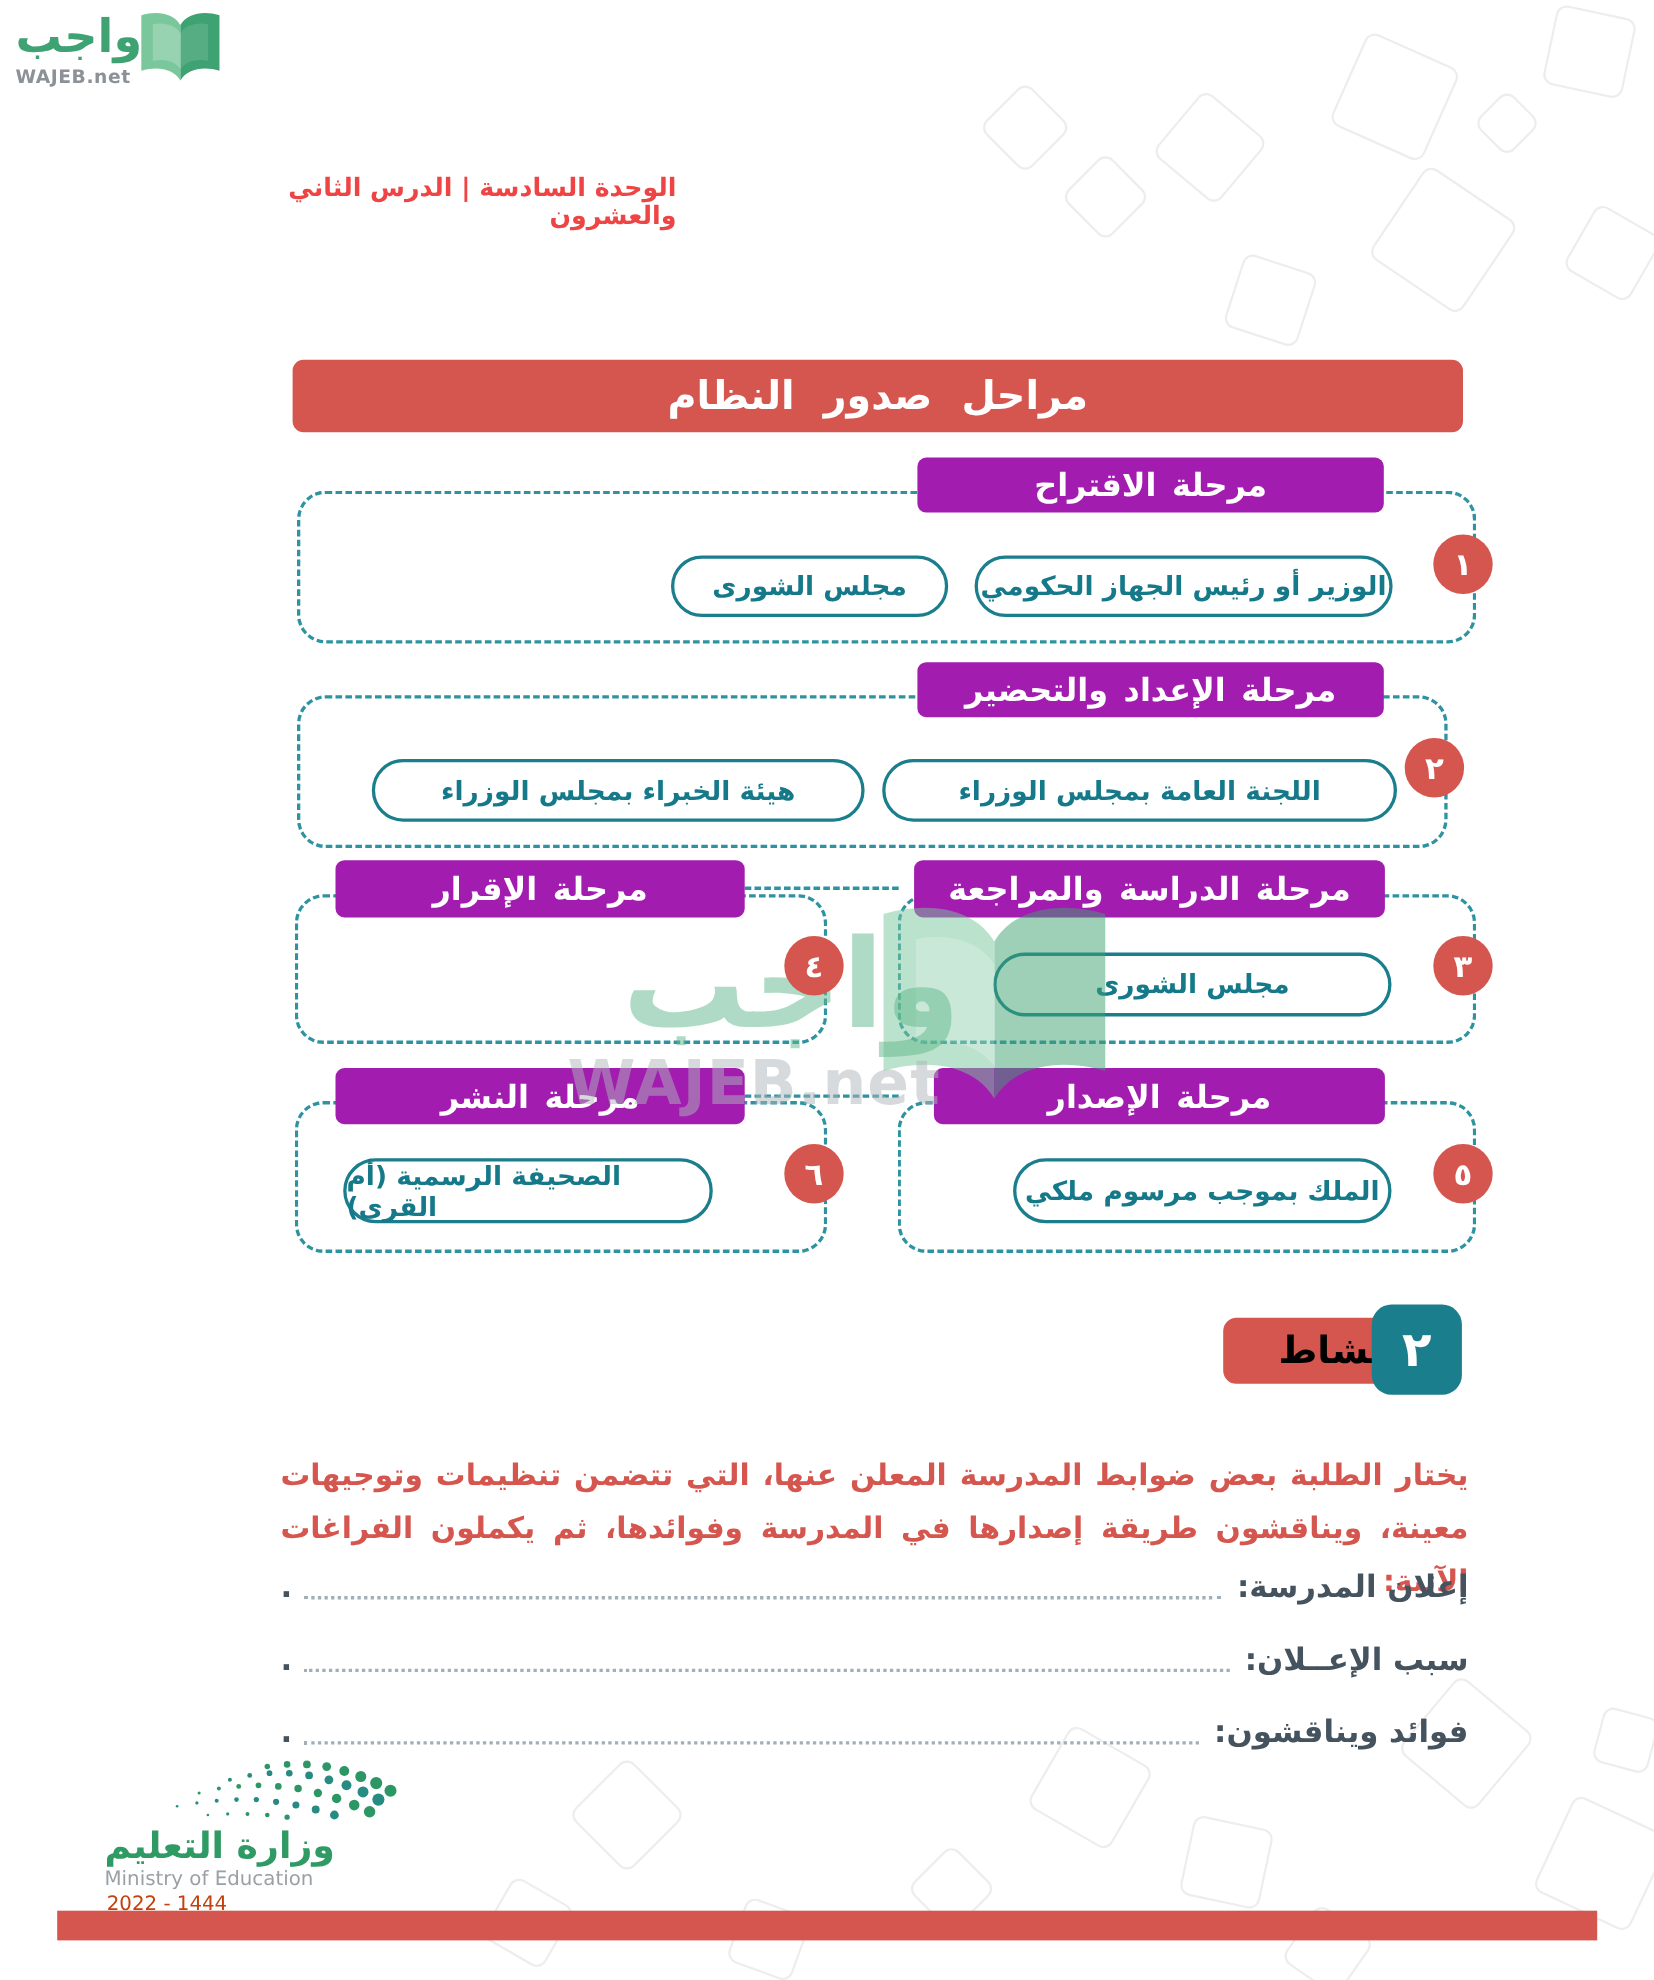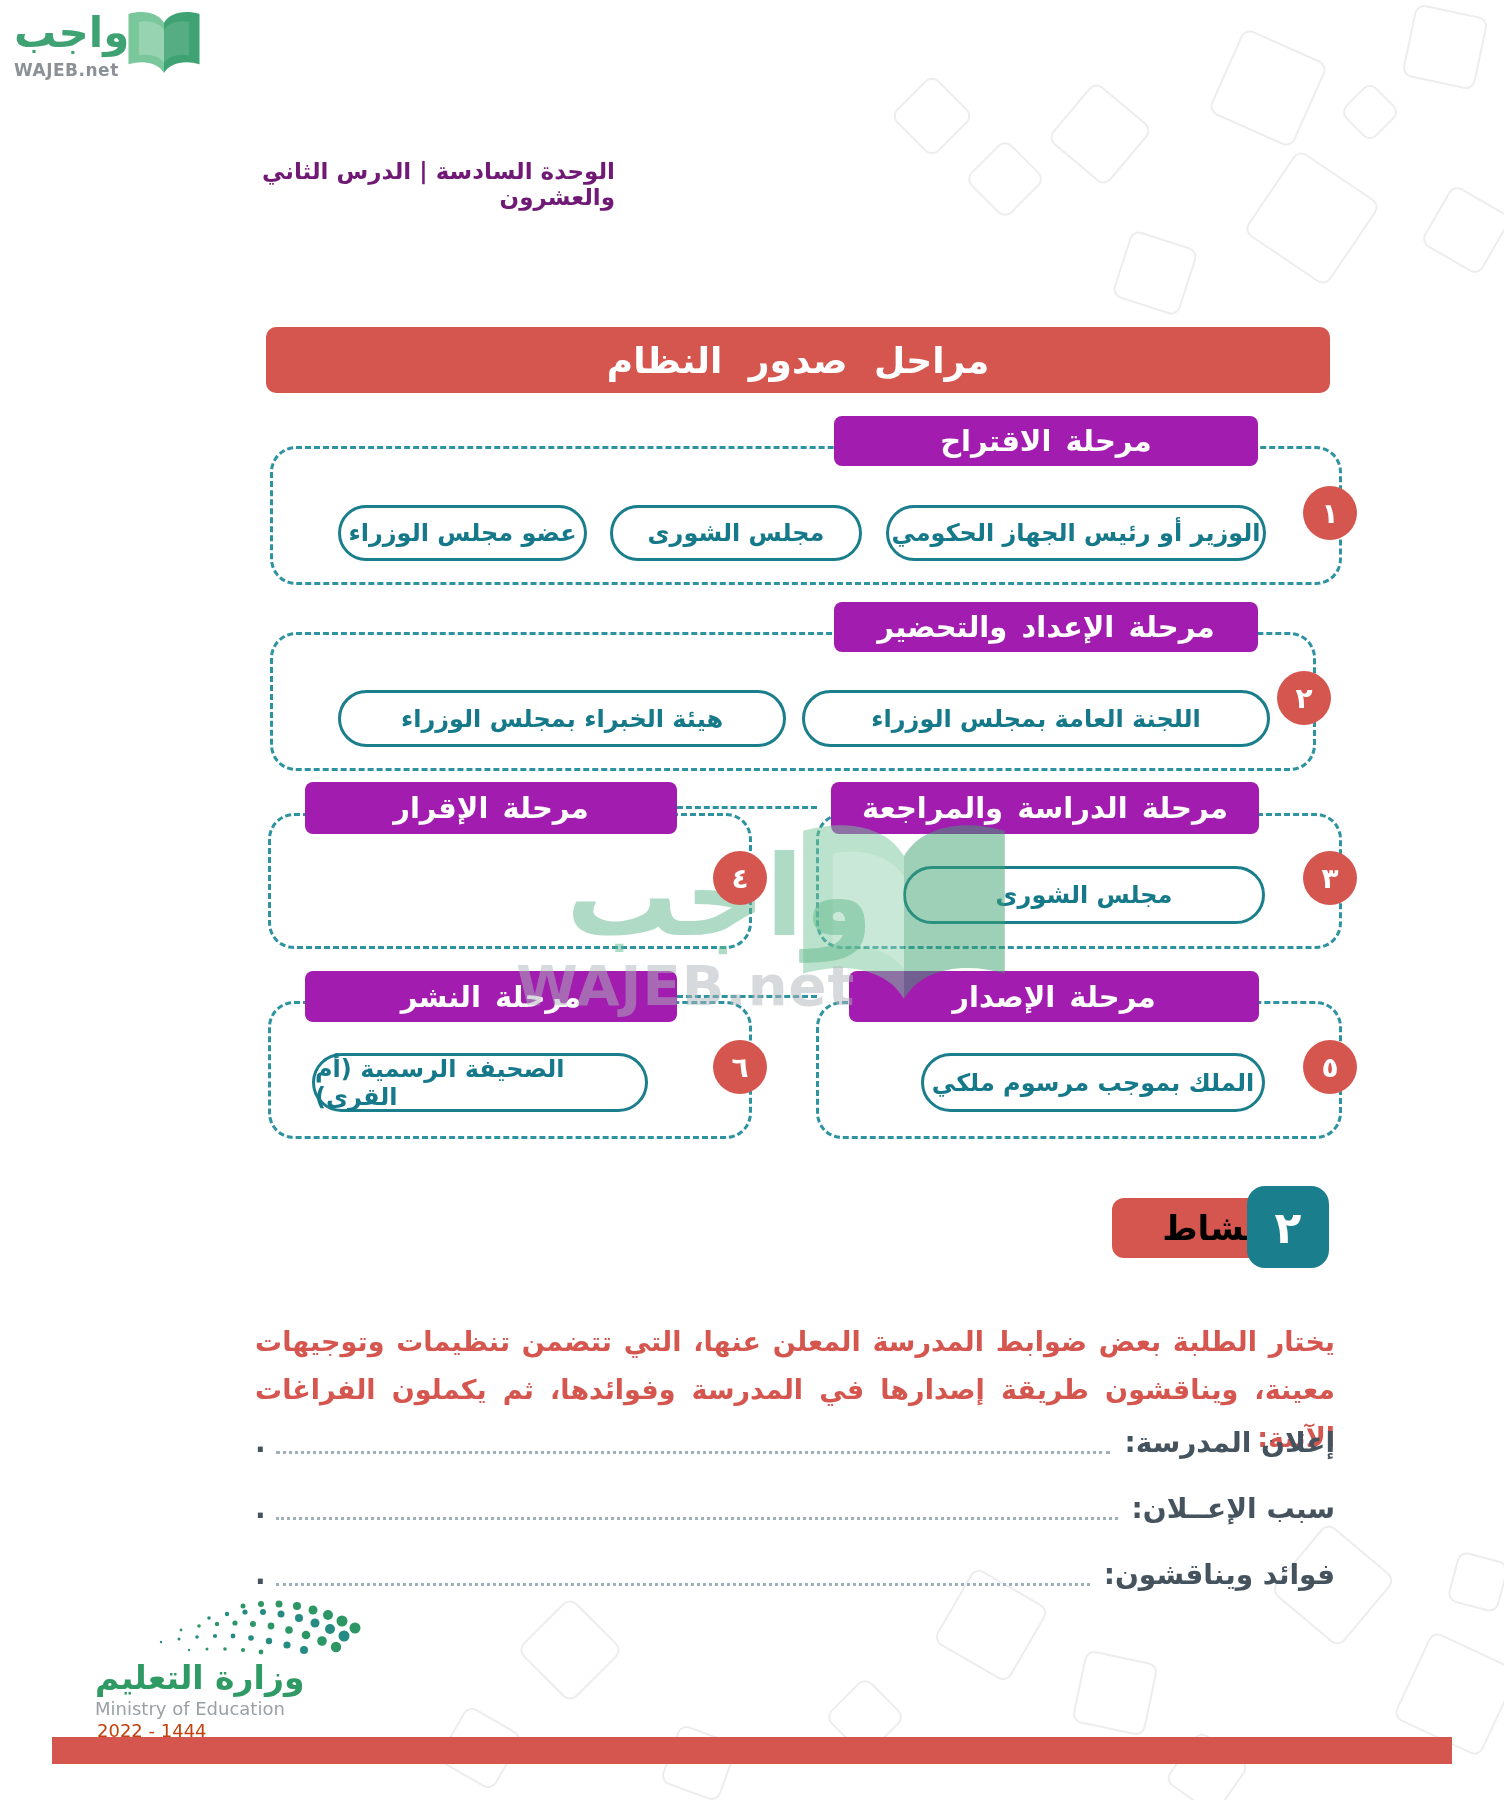--- a/index.html
+++ b/index.html
@@ -10,21 +10,21 @@
   .red-banner{position:absolute;background:#d5564e;color:#fff;border-radius:10px;display:flex;
         align-items:center;justify-content:center;font-weight:bold;font-size:36px;word-spacing:14px;z-index:2;}
   .teal-header{position:absolute;background:#a21caf;color:#fff;border-radius:8px;display:flex;
         align-items:center;justify-content:center;font-weight:bold;font-size:29px;z-index:3;word-spacing:4px;}
   .dashed-box{position:absolute;border:3px dashed #2d93a0;border-radius:26px;z-index:1;}
   .pill{position:absolute;background:#fff;border:3px solid #1a7e8c;border-radius:60px;color:#15798a;
         font-weight:bold;font-size:24px;display:flex;align-items:center;justify-content:center;z-index:2;}
   .num-circle{position:absolute;width:54px;height:54px;border-radius:50%;background:#d5564e;color:#fff;
         display:flex;align-items:center;justify-content:center;font-weight:bold;font-size:28px;z-index:6;}
   .connector{position:absolute;border-top:3px dashed #2d93a0;height:0;z-index:1;}
-  .lesson-header{position:absolute;color:#701a75;font-weight:bold;font-size:23px;direction:rtl;text-align:right;z-index:2;}
+  .lesson-header{position:absolute;color:#ef4444;font-weight:bold;font-size:23px;direction:rtl;text-align:right;z-index:2;}
   .act-square{position:absolute;background:#1a7e8c;color:#fff;border-radius:18px;display:flex;align-items:center;
         justify-content:center;font-weight:bold;font-size:44px;z-index:4;}
   .act-rect{position:absolute;background:#d5564e;color:#000000;border-radius:12px;display:flex;align-items:center;
         justify-content:center;font-weight:bold;font-size:34px;z-index:3;padding-left:19px;}
   .act-text{position:absolute;direction:rtl;color:#d5564e;font-weight:bold;font-size:27px;z-index:2;}
   .act-text .line{height:48px;line-height:48px;text-align:justify;text-align-last:justify;}
   .blank-row{position:absolute;display:flex;direction:rtl;align-items:flex-end;color:#45535e;
         font-weight:bold;font-size:28px;z-index:2;}
   .blank-row .lbl{line-height:42px;white-space:nowrap;}
   .blank-row .leader{flex:1;border-bottom:3px dotted #9fb0b8;margin:0 14px 10px 10px;height:1px;}
@@ -78,21 +78,20 @@
   </div>
 
   <div class="lesson-header" style="left:255px;top:158px;width:360px">الوحدة السادسة | الدرس الثاني والعشرون</div>
 
   <div class="red-banner" style="left:266px;top:327px;width:1064px;height:66px">مراحل صدور النظام</div>
 
   <div class="dashed-box" style="left:270px;top:446px;width:1066px;height:133px"></div>
   <div class="teal-header" style="left:834px;top:416px;width:424px;height:50px">مرحلة الاقتراح</div>
   <div class="pill" style="left:886px;top:505px;width:374px;height:50px">الوزير أو رئيس الجهاز الحكومي</div>
   <div class="pill" style="left:610px;top:505px;width:246px;height:50px">مجلس الشورى</div>
-  <div class="pill" style="left:338px;top:505px;width:243px;height:50px">عضو مجلس الوزراء</div>
   <div class="num-circle" style="left:1303px;top:486px">١</div>
 
   <div class="dashed-box" style="left:270px;top:632px;width:1040px;height:133px"></div>
   <div class="teal-header" style="left:834px;top:602px;width:424px;height:50px">مرحلة الإعداد والتحضير</div>
   <div class="pill" style="left:802px;top:690px;width:462px;height:51px">اللجنة العامة بمجلس الوزراء</div>
   <div class="pill" style="left:338px;top:690px;width:442px;height:51px">هيئة الخبراء بمجلس الوزراء</div>
   <div class="num-circle" style="left:1277px;top:671px">٢</div>
 
   <div class="dashed-box" style="left:816px;top:813px;width:520px;height:130px"></div>
   <div class="teal-header" style="left:831px;top:782px;width:428px;height:52px">مرحلة الدراسة والمراجعة</div>

